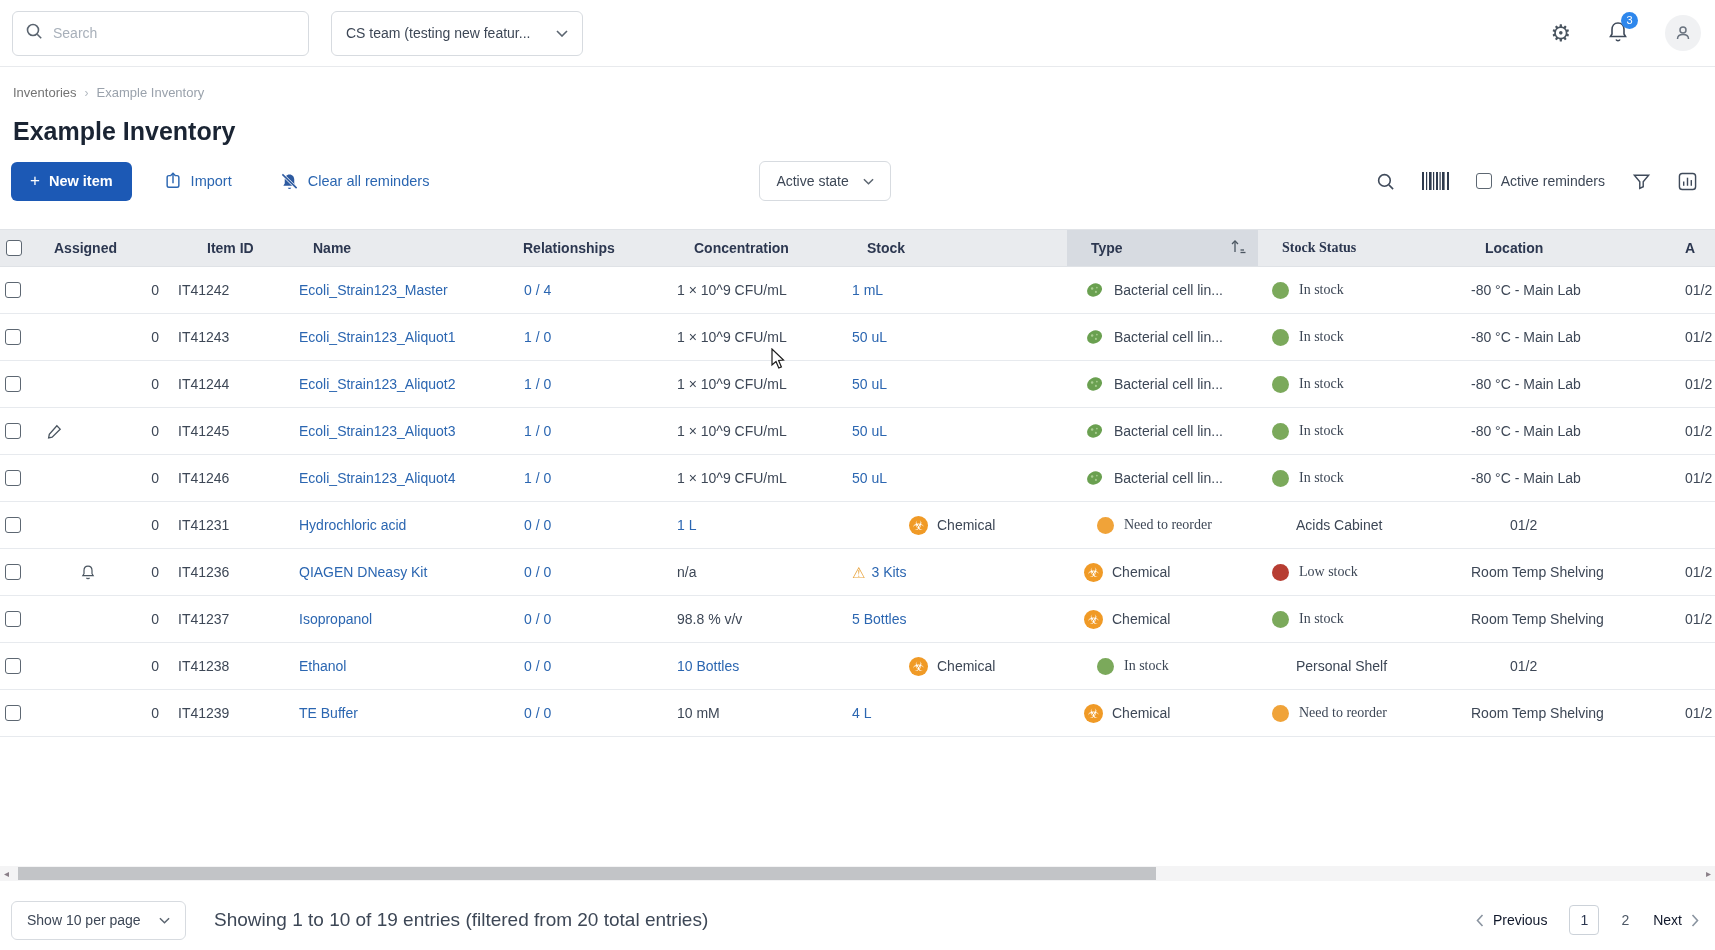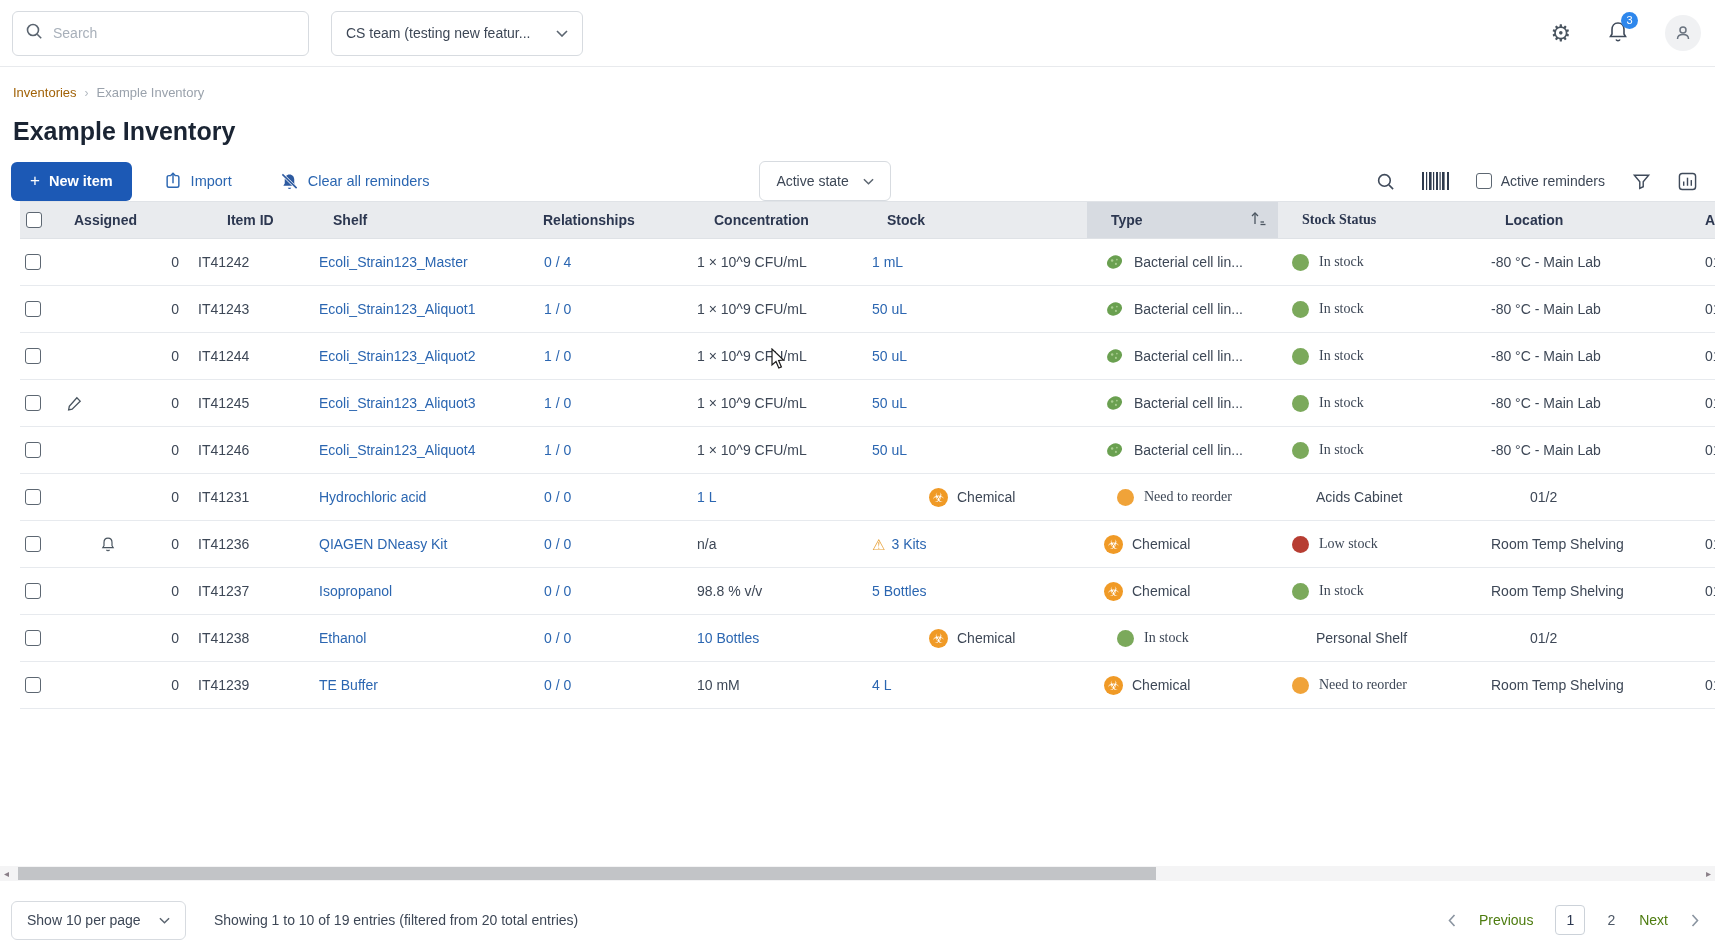--- a/index.html
+++ b/index.html
@@ -31,21 +31,21 @@
   .gear{font-size:23px;color:#4a5560;cursor:pointer;line-height:1;}
   .bellwrap{position:relative;cursor:pointer;}
   .badge{position:absolute;top:-8px;right:-9px;width:17px;height:17px;border-radius:50%;
     background:var(--badge);color:#fff;font-size:11px;display:flex;align-items:center;
     justify-content:center;}
   .avatar{width:36px;height:36px;border-radius:50%;background:#f0f1f3;display:flex;
     align-items:center;justify-content:center;cursor:pointer;}
 
   
   .breadcrumb{margin:18px 0 0 13px;font-size:13px;display:flex;align-items:center;gap:8px;}
-  .bc1{color:#a16207;cursor:pointer;}
+  .bc1{color:#737373;cursor:pointer;}
   .bc-sep{color:#b3bac2;font-size:12px;}
   .bc2{color:var(--muted);}
   .page-title{margin:17px 0 0 13px;font-size:25px;font-weight:700;color:var(--txt-dark);}
 
   
   .toolbar{margin-top:15px;padding:0 18px 0 11px;display:flex;align-items:center;height:40px;}
   .btn-primary{height:39px;background:var(--primary);color:#fff;border:none;border-radius:6px;
     padding:0 19px;font-size:14.5px;font-weight:600;display:flex;align-items:center;gap:9px;
     cursor:pointer;font-family:inherit;}
   .btn-primary .plus{font-size:17px;font-weight:400;}
@@ -56,21 +56,21 @@
   .state-select{margin-left:330px;height:40px;border:1px solid #d7dbe0;border-radius:6px;
     display:flex;align-items:center;gap:14px;padding:0 16px;font-size:14px;color:var(--txt);
     cursor:pointer;}
   .right-tools{margin-left:auto;display:flex;align-items:center;gap:27px;}
   .cbx{width:16px;height:16px;border:1.5px solid #5d6772;border-radius:3px;background:#fff;
     cursor:pointer;display:inline-block;}
   .ar-check{display:flex;align-items:center;gap:9px;font-size:14px;color:var(--txt);}
   .ico-btn{cursor:pointer;display:flex;align-items:center;}
 
   
-  .table-wrap{margin-top:0;width:1715px;overflow:hidden;padding-left:20px;}
+  .table-wrap{margin-top:28px;width:1715px;overflow:hidden;}
   .tbl{width:1794px;}
   .hrow{height:38px;background:var(--hdr-bg);display:flex;align-items:stretch;
     border-top:1px solid #e0e3e7;border-bottom:1px solid #dfe2e6;}
   .hcell{display:flex;align-items:center;font-size:14px;font-weight:700;color:#2c3750;}
   .trow{height:47px;display:flex;align-items:stretch;border-bottom:1px solid var(--border);
     background:#fff;font-size:14px;}
   .cell{display:flex;align-items:center;}
   .c-check{width:38px;padding-left:5px;}
   .c-assigned{width:129px;}
   .c-itemid{width:122px;padding-left:11px;}
@@ -113,23 +113,23 @@
     cursor:grab;}
   .hs-arrow{position:absolute;top:2px;font-size:10px;color:#8a7f88;cursor:pointer;}
   .hs-left{left:4px;} .hs-right{right:4px;}
 
   
   .footer{position:absolute;left:0;top:898px;width:1715px;height:44px;display:flex;
     align-items:center;padding:0 16px 0 11px;}
   .pagesize{width:175px;height:39px;border:1px solid #d7dbe0;border-radius:6px;display:flex;
     align-items:center;justify-content:space-between;padding:0 15px;font-size:14px;
     color:var(--txt);cursor:pointer;}
-  .summary{margin-left:28px;font-size:14px;color:var(--txt);}
+  .summary{margin-left:28px;font-size:19px;color:var(--txt);}
   .pagination{margin-left:auto;display:flex;align-items:center;gap:0;}
-  .pg-prev,.pg-next{display:flex;align-items:center;gap:23px;color:#4d7c0f;font-size:14px;
+  .pg-prev,.pg-next{display:flex;align-items:center;gap:9px;color:#0f172a;font-size:14px;
     cursor:pointer;}
   .pg-chev{color:#8a94a0;}
   .pg-box{width:30px;height:30px;border:1px solid #ccd2d9;border-radius:4px;display:flex;
     align-items:center;justify-content:center;font-size:14px;color:#2c3750;margin:0 0 0 22px;
     cursor:pointer;background:#fff;}
   .pg-2{margin:0 24px 0 22px;cursor:pointer;font-size:14px;color:#4d5866;}
 
   
   .cursor{position:absolute;left:771px;top:348px;pointer-events:none;}
 </style>
@@ -245,21 +245,21 @@
 </div>
 
 <div class="table-wrap">
   <div class="tbl">
     <div class="hrow">
       <div class="hcell c-check">
           <span class="cbx"></span>
         </div>
       <div class="hcell c-assigned">Assigned</div>
       <div class="hcell c-itemid">Item ID</div>
-      <div class="hcell c-name">Shelf</div>
+      <div class="hcell c-name">Name</div>
       <div class="hcell c-rel">Relationships</div>
       <div class="hcell c-conc">Concentration</div>
       <div class="hcell c-stock">Stock</div>
       <div class="hcell c-type">
         <span>Type</span>
         <span class="sort-ico">
           <svg width="16" height="15" viewBox="0 0 16 15" fill="none" stroke="#4a5560" stroke-width="1.3">
             <line x1="5" y1="2" x2="5" y2="13"></line>
             <polyline points="2,5 5,2 8,5"></polyline>
             <line x1="10.5" y1="11" x2="14" y2="11"></line>

